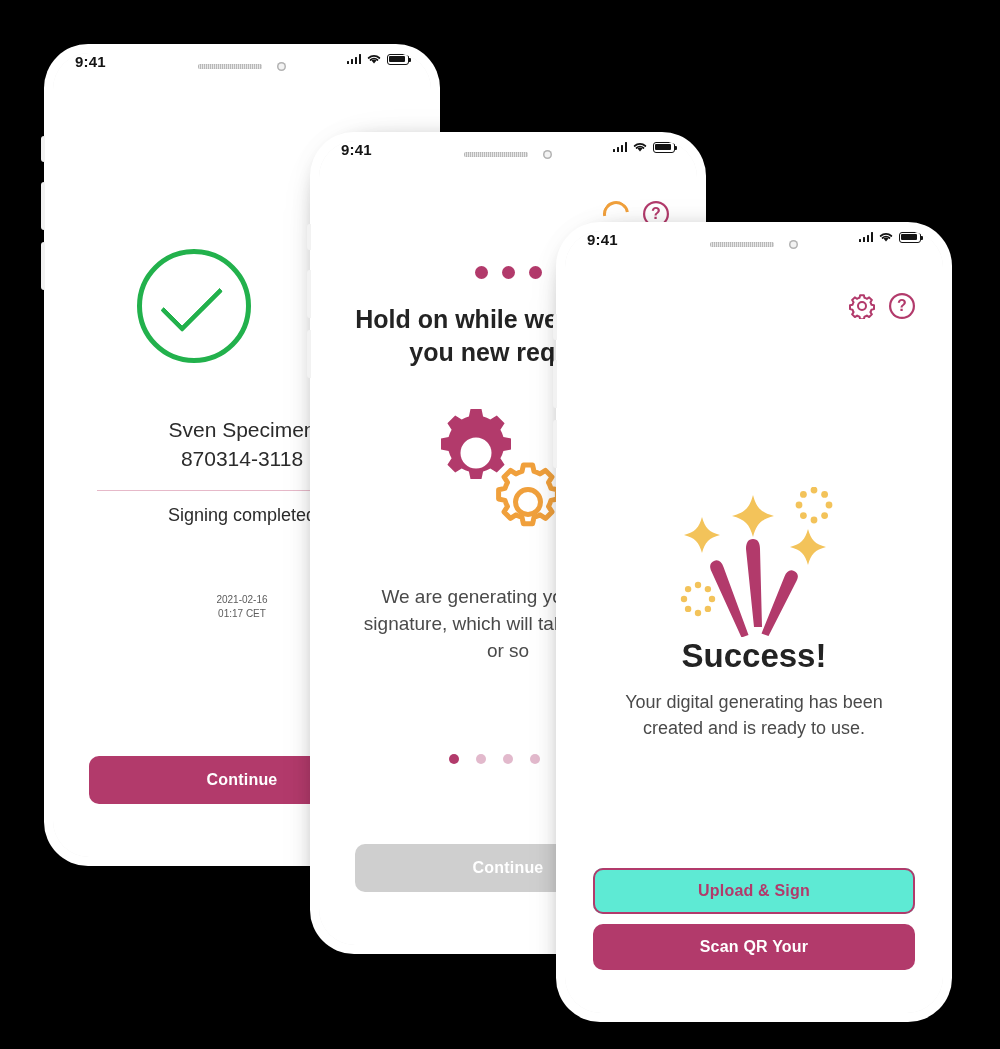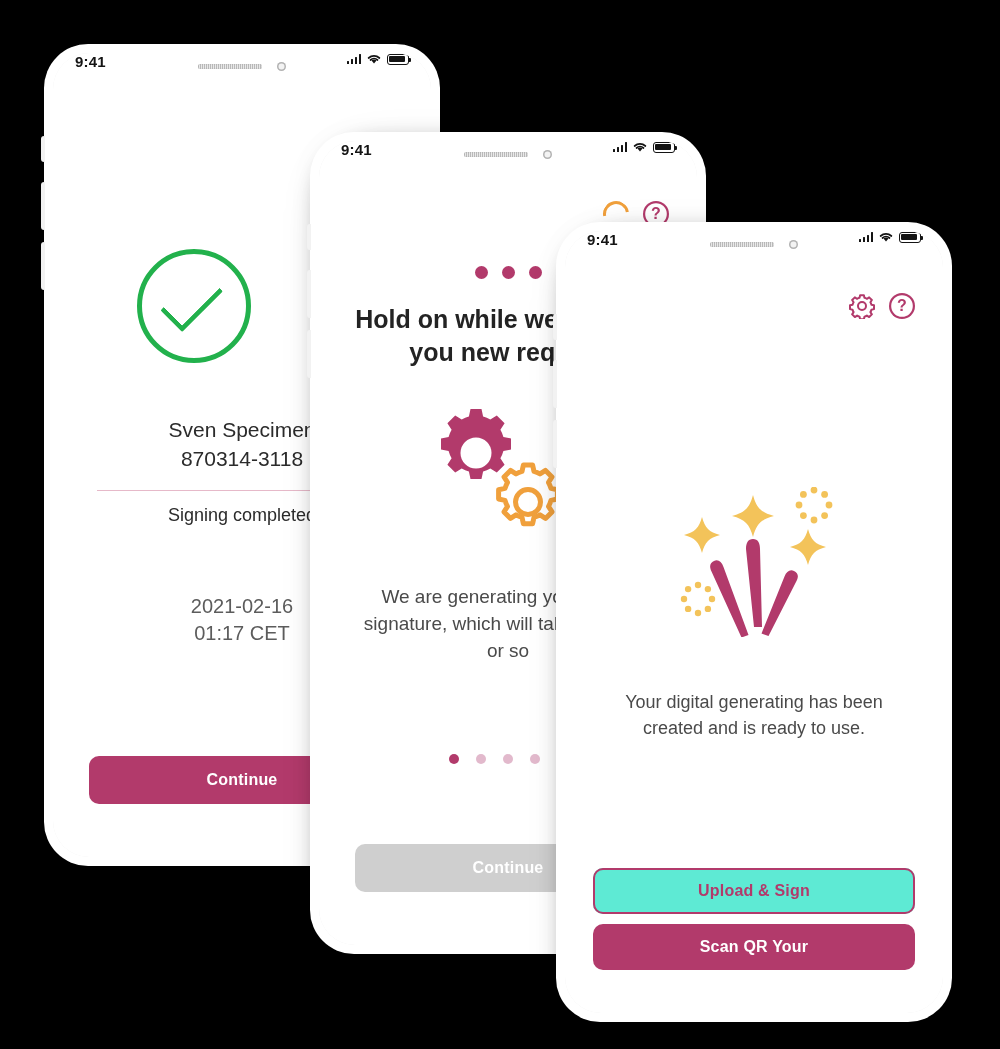--- a/index.html
+++ b/index.html
@@ -230,21 +230,21 @@
           <div class="check-mark"></div>
         </div>
 
         <div class="p1-name" style="top:365px;font-size:21px;">Sven Specimen</div>
         <div class="p1-id" style="top:394px;font-size:21px;">870314-3118</div>
 
         <div class="p1-rule" style="left:44px;right:44px;top:437px;"></div>
 
         <div class="p1-status" style="top:452px;font-size:18px;">Signing completed</div>
 
-        <div class="p1-stamp" style="top:540px;font-size:20px;">
+        <div class="p1-stamp" style="top:540px;font-size:10px;">
           <div>2021-02-16</div>
           <div>01:17 CET</div>
         </div>
 
         <div class="btn btn-primary" style="left:36px;right:36px;top:703px;height:48px;font-size:16px;">Continue</div>
 
       </div>
     </div>
   </div>
 
@@ -396,20 +396,21 @@
                   <circle cx="9.9" cy="9.9" r="3.2"></circle>
                 <circle cx="0" cy="14" r="3.2"></circle>
                   <circle cx="-9.9" cy="9.9" r="3.2"></circle>
                 <circle cx="-14" cy="0" r="3.2"></circle>
                   <circle cx="-9.9" cy="-9.9" r="3.2"></circle>
               </g>
             </g>
           </svg>
         </div>
 
+        <div class="p3-title" style="top:406px;font-size:33px;">Success!</div>
 
         <div class="p3-body" style="top:458px;font-size:18px;">Your digital generating has been created and is ready to use.</div>
 
         <div class="btn btn-outline" style="left:28px;right:28px;top:637px;height:46px;font-size:16px;">Upload &amp; Sign</div>
 
         <div class="btn btn-primary" style="left:28px;right:28px;top:693px;height:46px;font-size:16px;">Scan QR Your</div>
 
       </div>
     </div>
   </div>

